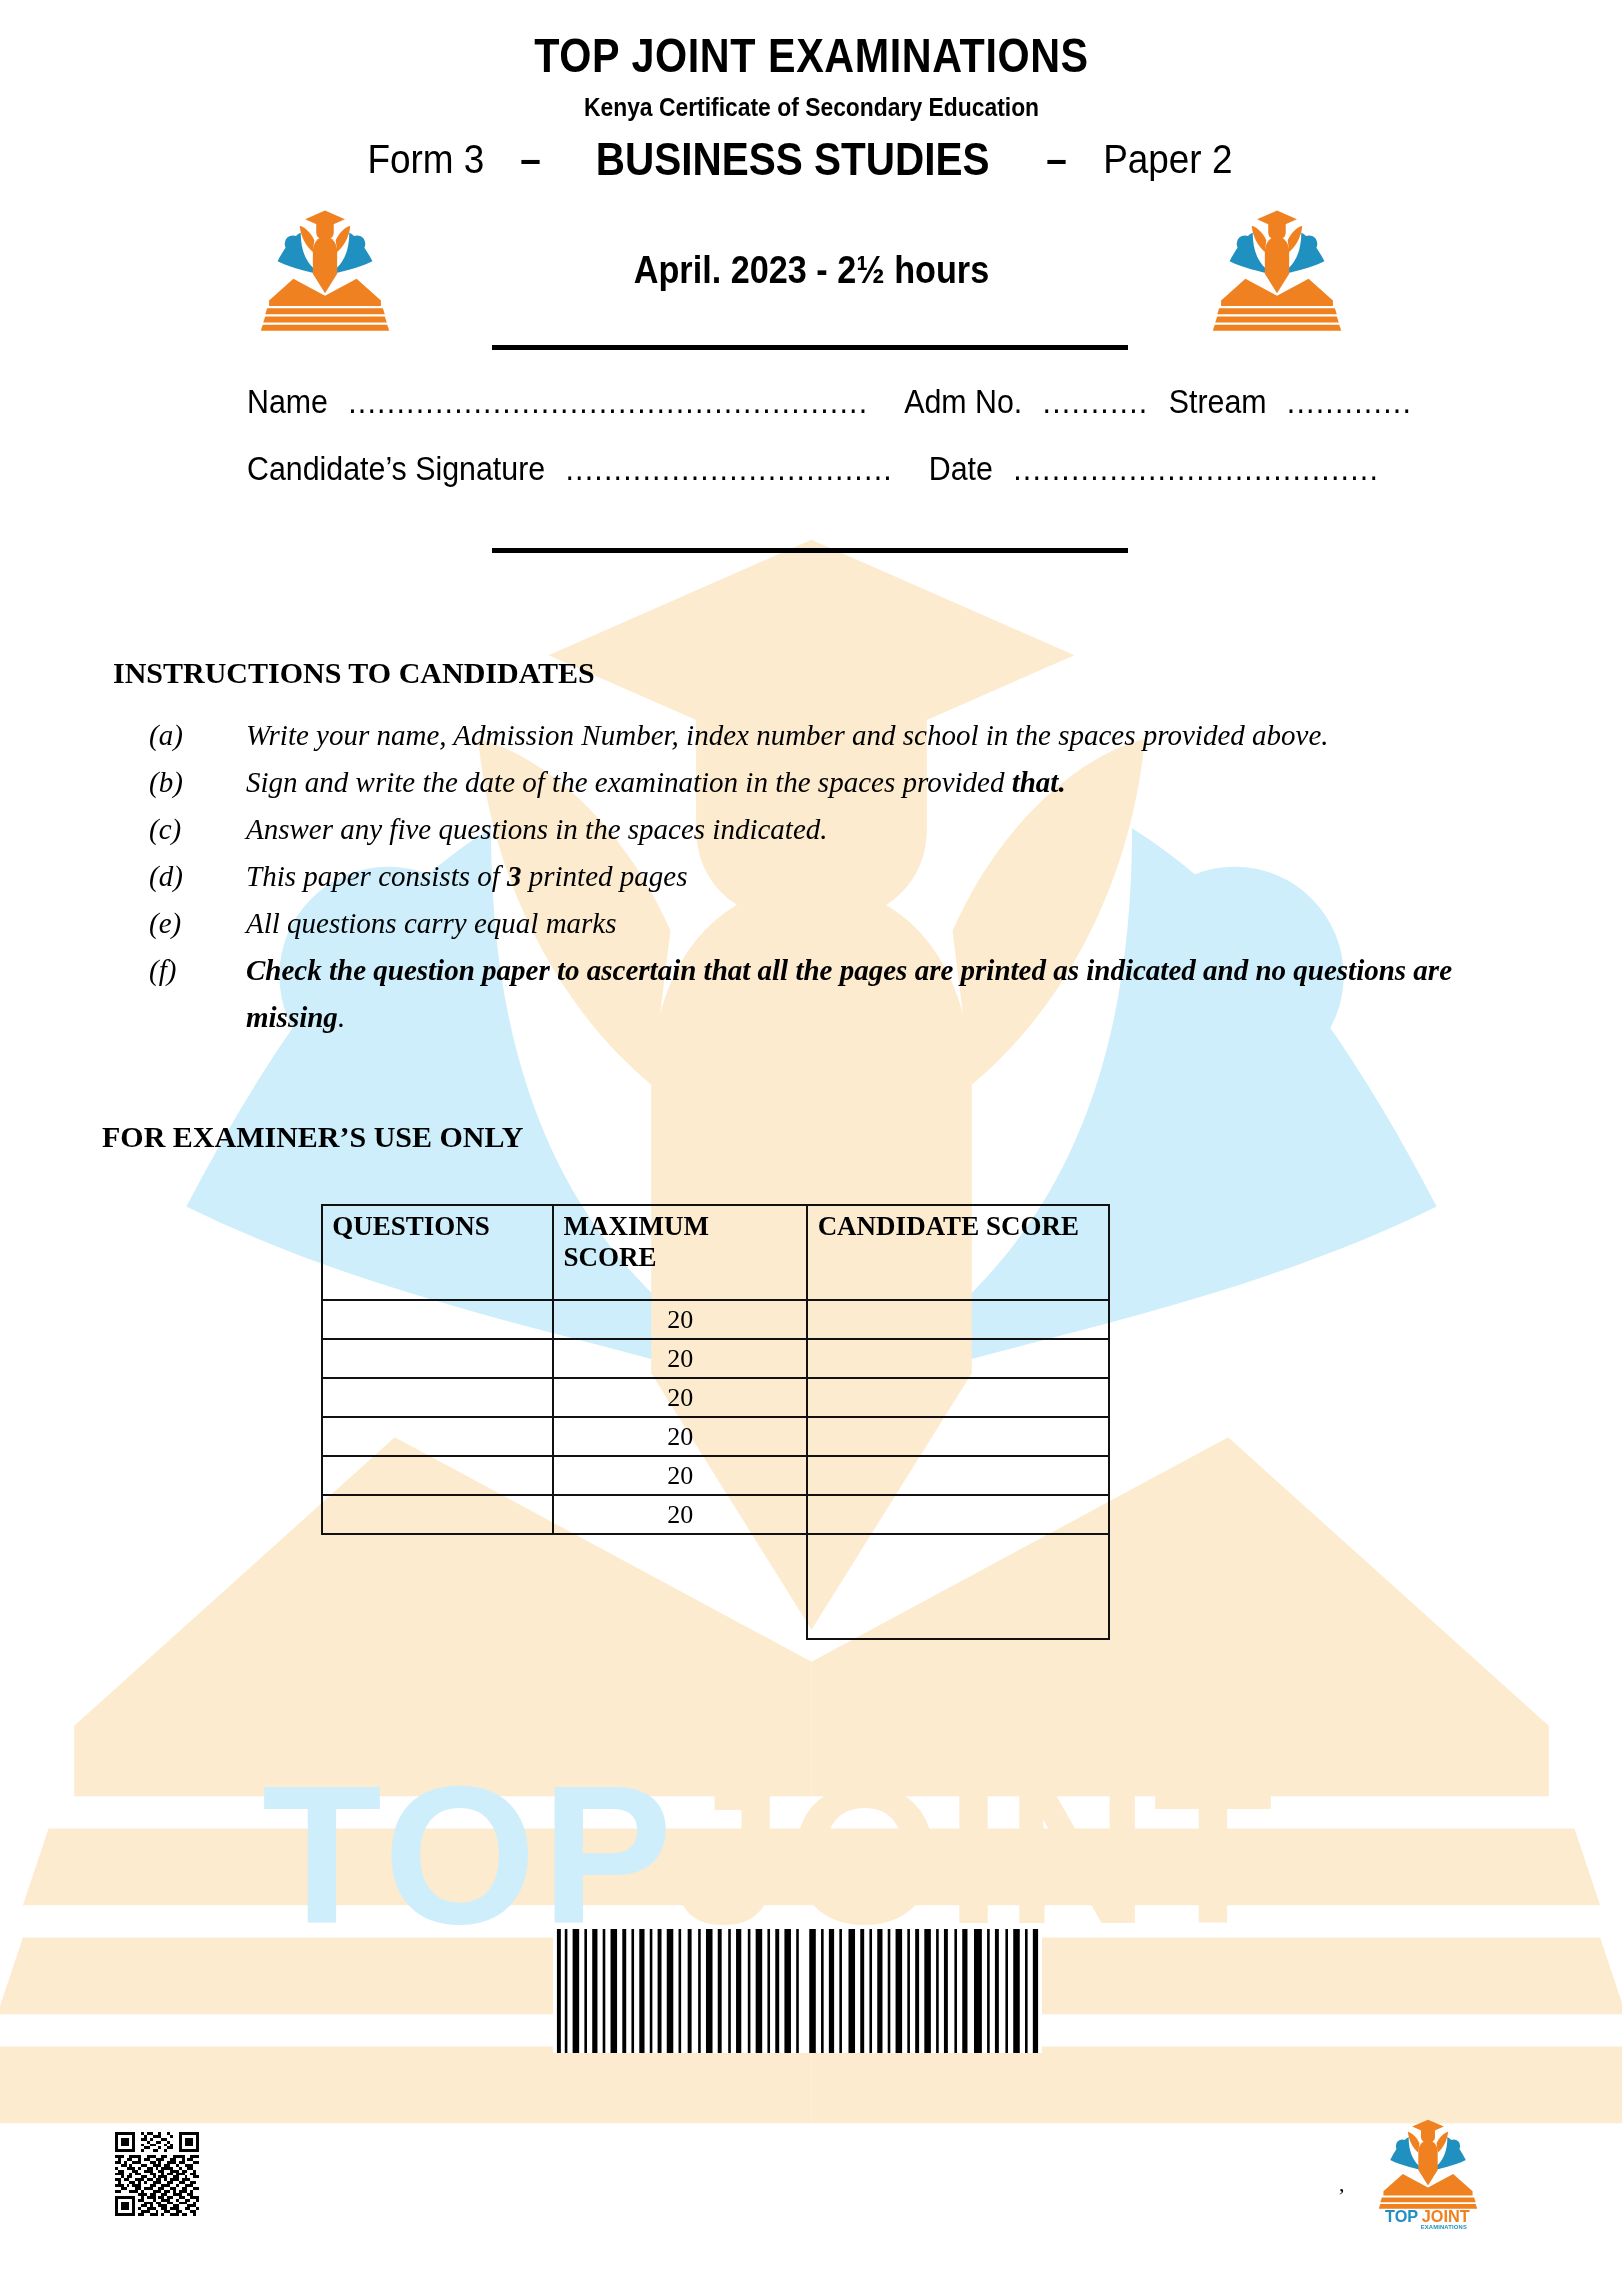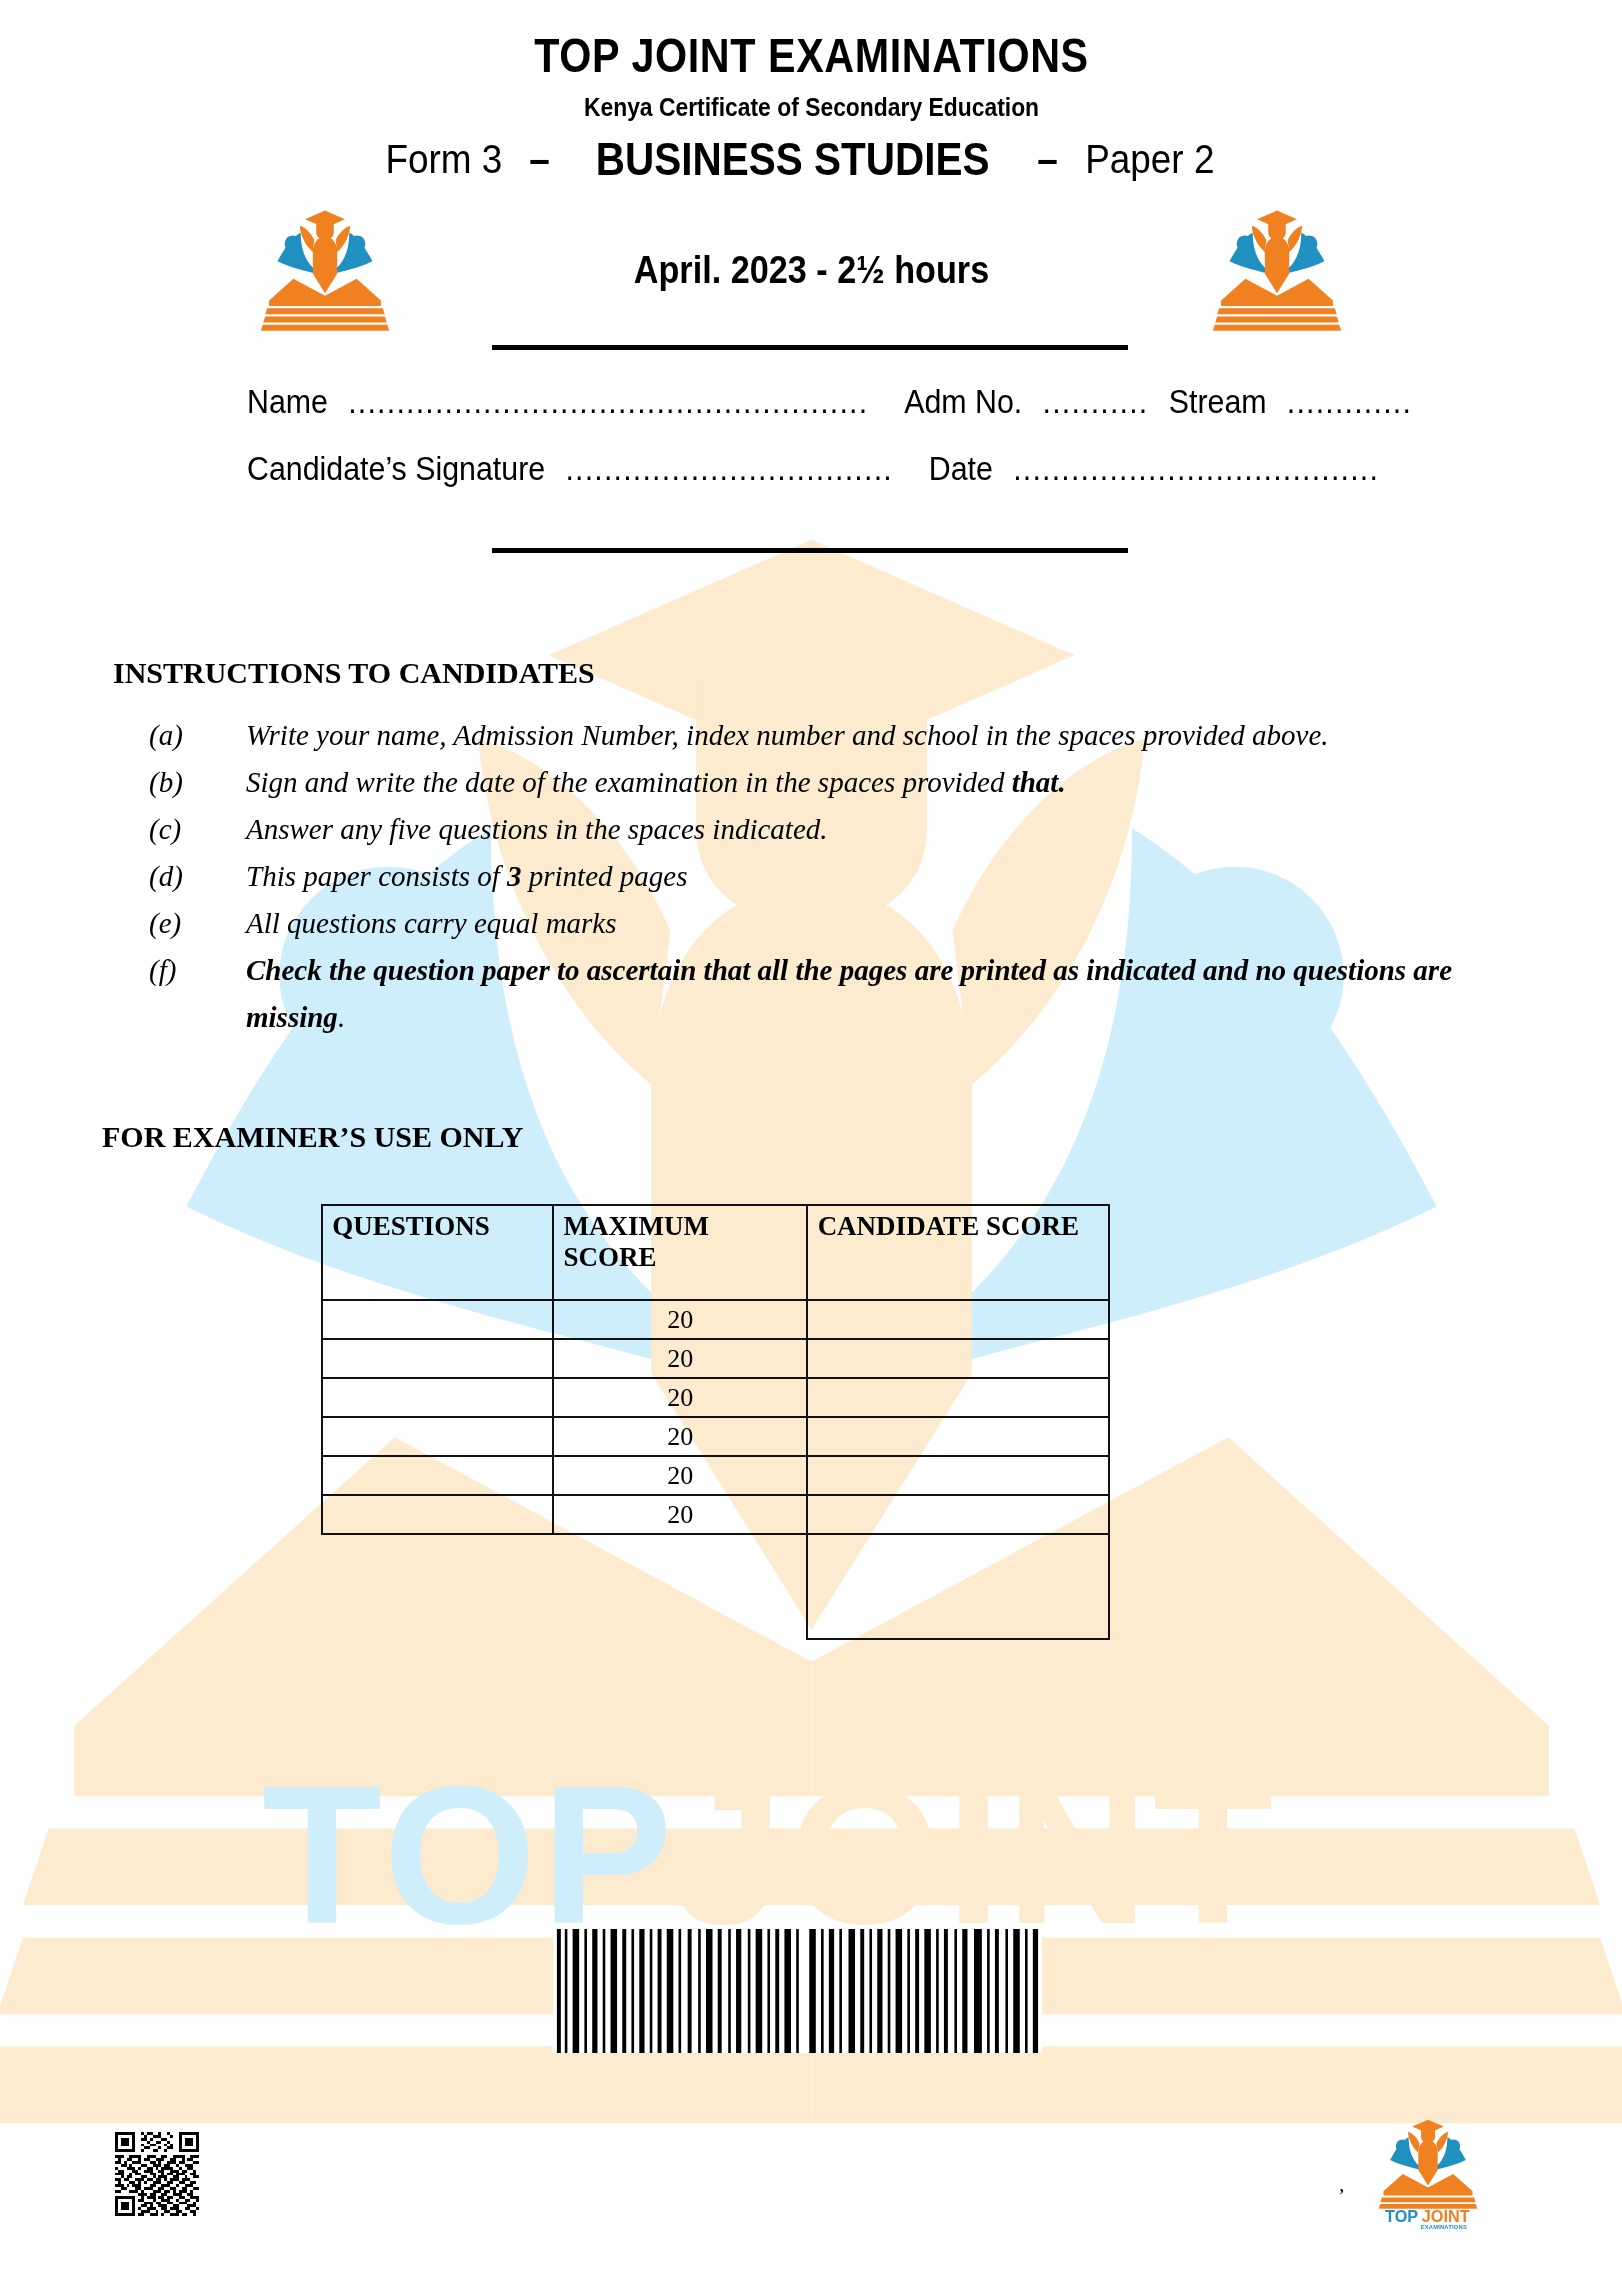--- a/index.html
+++ b/index.html
@@ -59,21 +59,21 @@
     transform: scaleX(0.88);
   }
 
   .hdr-row {
     position: absolute;
     left: 0; top: 132px;
     width: 1600px;
     display: flex;
     align-items: center;
     justify-content: center;
-    gap: 2px;
+    gap: 11px;
     font-family: "Liberation Sans", "DejaVu Sans", sans-serif;
     color: #000;
   }
   .hdr-form {
     font-size: 41px;
     font-weight: normal;
     transform: scaleX(0.9);
     white-space: nowrap;
   }
   .hdr-dash {

